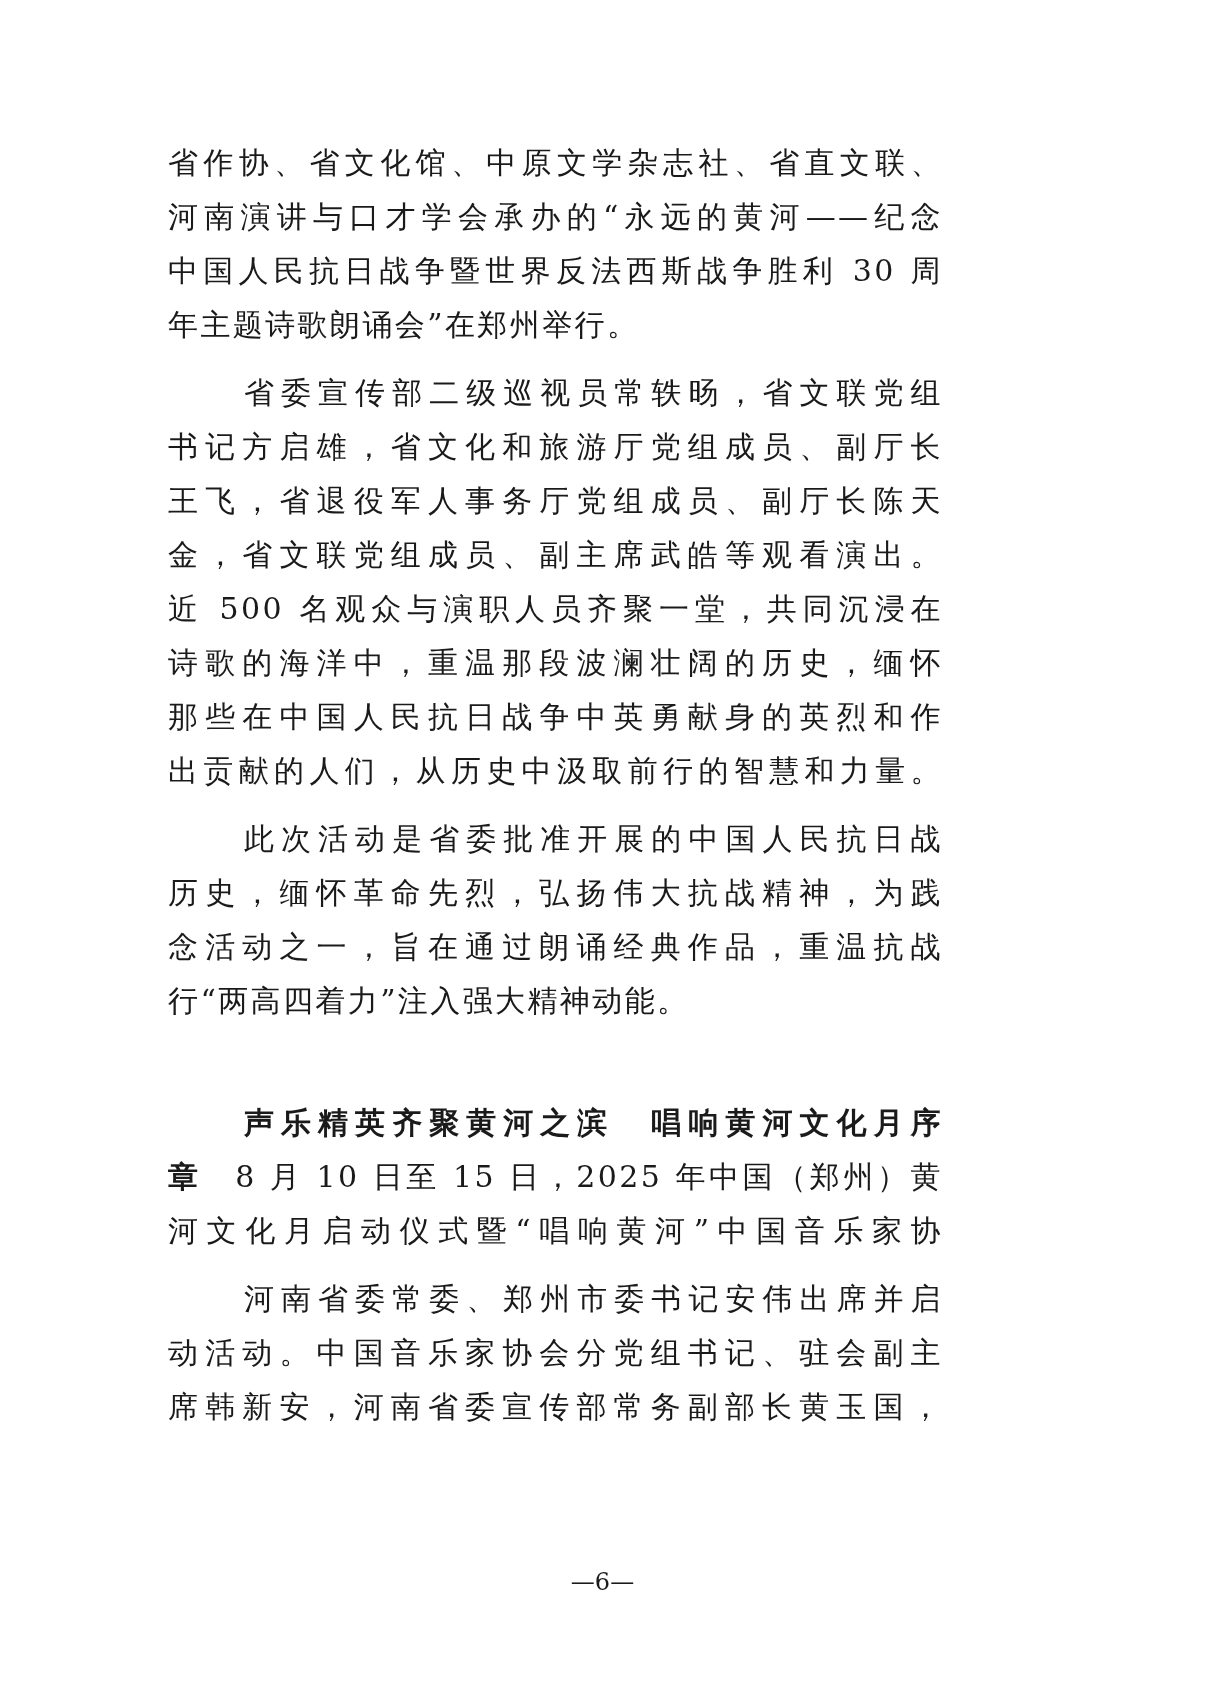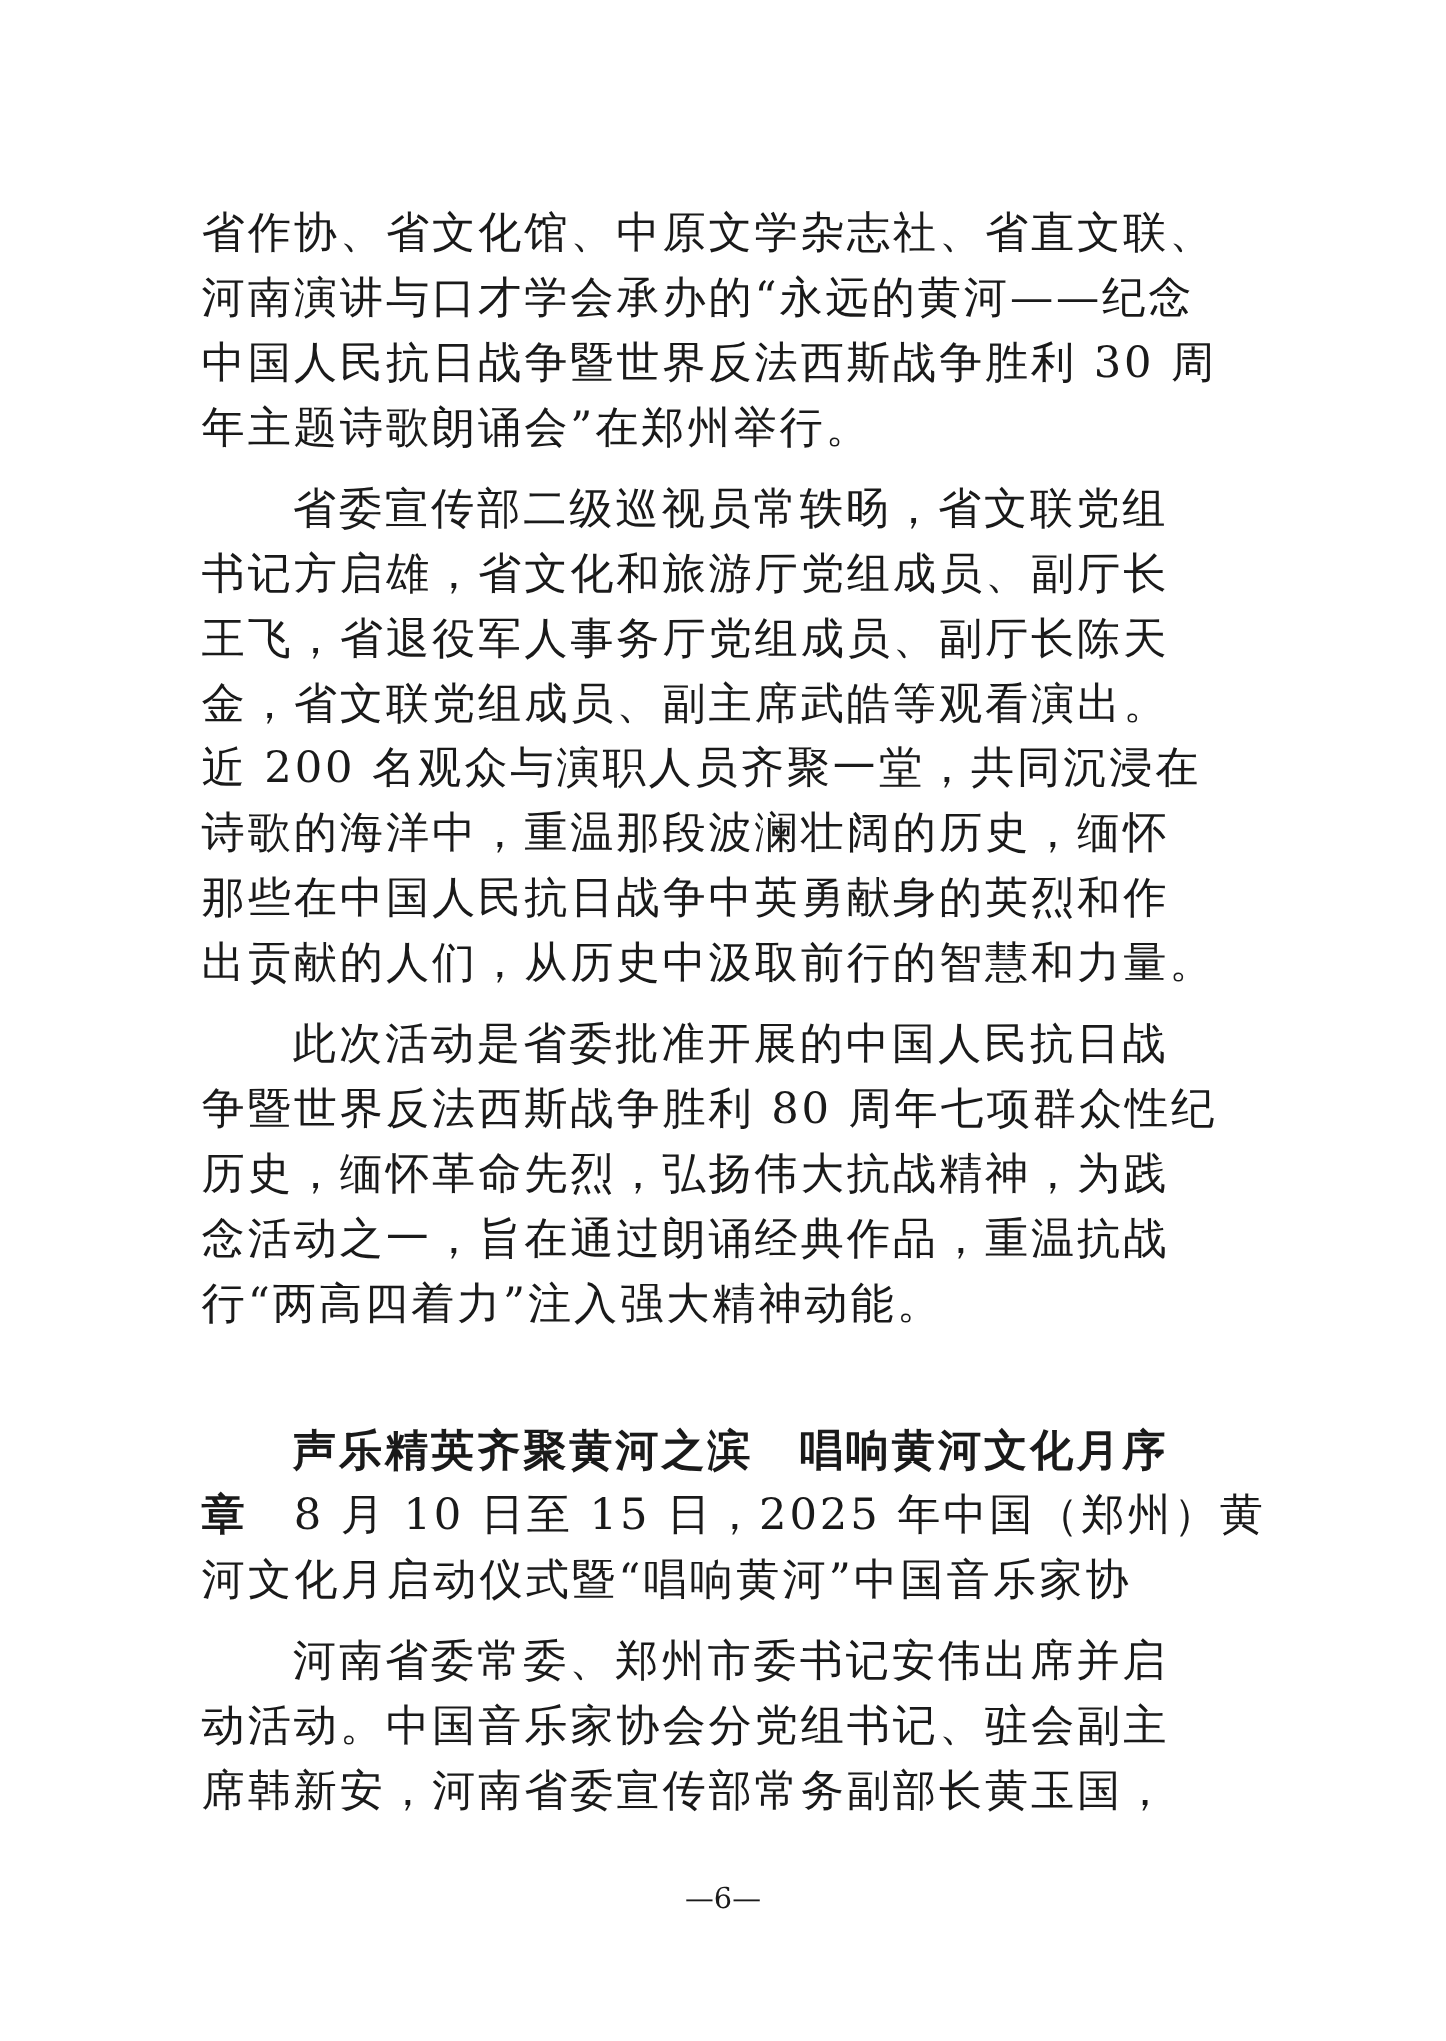--- a/index.html
+++ b/index.html
@@ -1,20 +1,20 @@
 <!DOCTYPE html>
 <html><head>
 <meta charset="utf-8">
 <style>
   html, body { margin: 0; padding: 0; background: #ffffff; }
   body { width: 1205px; height: 1701px; position: relative; overflow: hidden; }
   .page {
-    position: absolute; left: 168px; top: 168px; width: 775px;
+    position: absolute; left: 168px; top: 136px; width: 775px;
     font-family: "DejaVu Serif", "Liberation Serif", serif;
-    color: #1a1a1a; font-size: 36px; line-height: 54px;
+    color: #1a1a1a; font-size: 30px; line-height: 54px;
     letter-spacing: 2.4px;
   }
   .line { display: block; white-space: nowrap; height: 54px; text-align: justify; text-align-last: justify; }
   .line.last { text-align-last: left; }
   .indent { padding-left: 76px; margin-top: 14px; }
   .gap { height: 54px; }
   .heading-line { font-family: Liberation Sans, sans-serif; font-weight: bold; }
   .bold { font-family: "DejaVu Sans", "Liberation Sans", sans-serif; font-weight: bold; }
   .footer {
     position: absolute; left: 0; width: 1205px; top: 1568px; text-align: center;
@@ -31,29 +31,28 @@
     <span class="line">河南演讲与口才学会承办的“永远的黄河——纪念</span>
     <span class="line">中国人民抗日战争暨世界反法西斯战争胜利 30 周</span>
     <span class="line last">年主题诗歌朗诵会”在郑州举行。</span>
   </div>
 
   <div>
     <span class="line indent">省委宣传部二级巡视员常轶旸，省文联党组</span>
     <span class="line">书记方启雄，省文化和旅游厅党组成员、副厅长</span>
     <span class="line">王飞，省退役军人事务厅党组成员、副厅长陈天</span>
     <span class="line">金，省文联党组成员、副主席武皓等观看演出。</span>
-    <span class="line">近 200 名观众与演职人员齐聚一堂，共同沉浸在</span>
+    <span class="line">近 500 名观众与演职人员齐聚一堂，共同沉浸在</span>
     <span class="line">诗歌的海洋中，重温那段波澜壮阔的历史，缅怀</span>
     <span class="line">那些在中国人民抗日战争中英勇献身的英烈和作</span>
     <span class="line">出贡献的人们，从历史中汲取前行的智慧和力量。</span>
   </div>
 
   <div>
     <span class="line indent">此次活动是省委批准开展的中国人民抗日战</span>
-    <span class="line">争暨世界反法西斯战争胜利 80 周年七项群众性纪</span>
     <span class="line">历史，缅怀革命先烈，弘扬伟大抗战精神，为践</span>
     <span class="line">念活动之一，旨在通过朗诵经典作品，重温抗战</span>
     <span class="line last">行“两高四着力”注入强大精神动能。</span>
   </div>
 
   <div class="gap"></div>
 
   <div>
     <span class="line indent heading-line">声乐精英齐聚黄河之滨　唱响黄河文化月序</span>
     <span class="line"><span class="bold">章</span><span>　8 月 10 日至 15 日，2025 年中国（郑州）黄</span></span>

